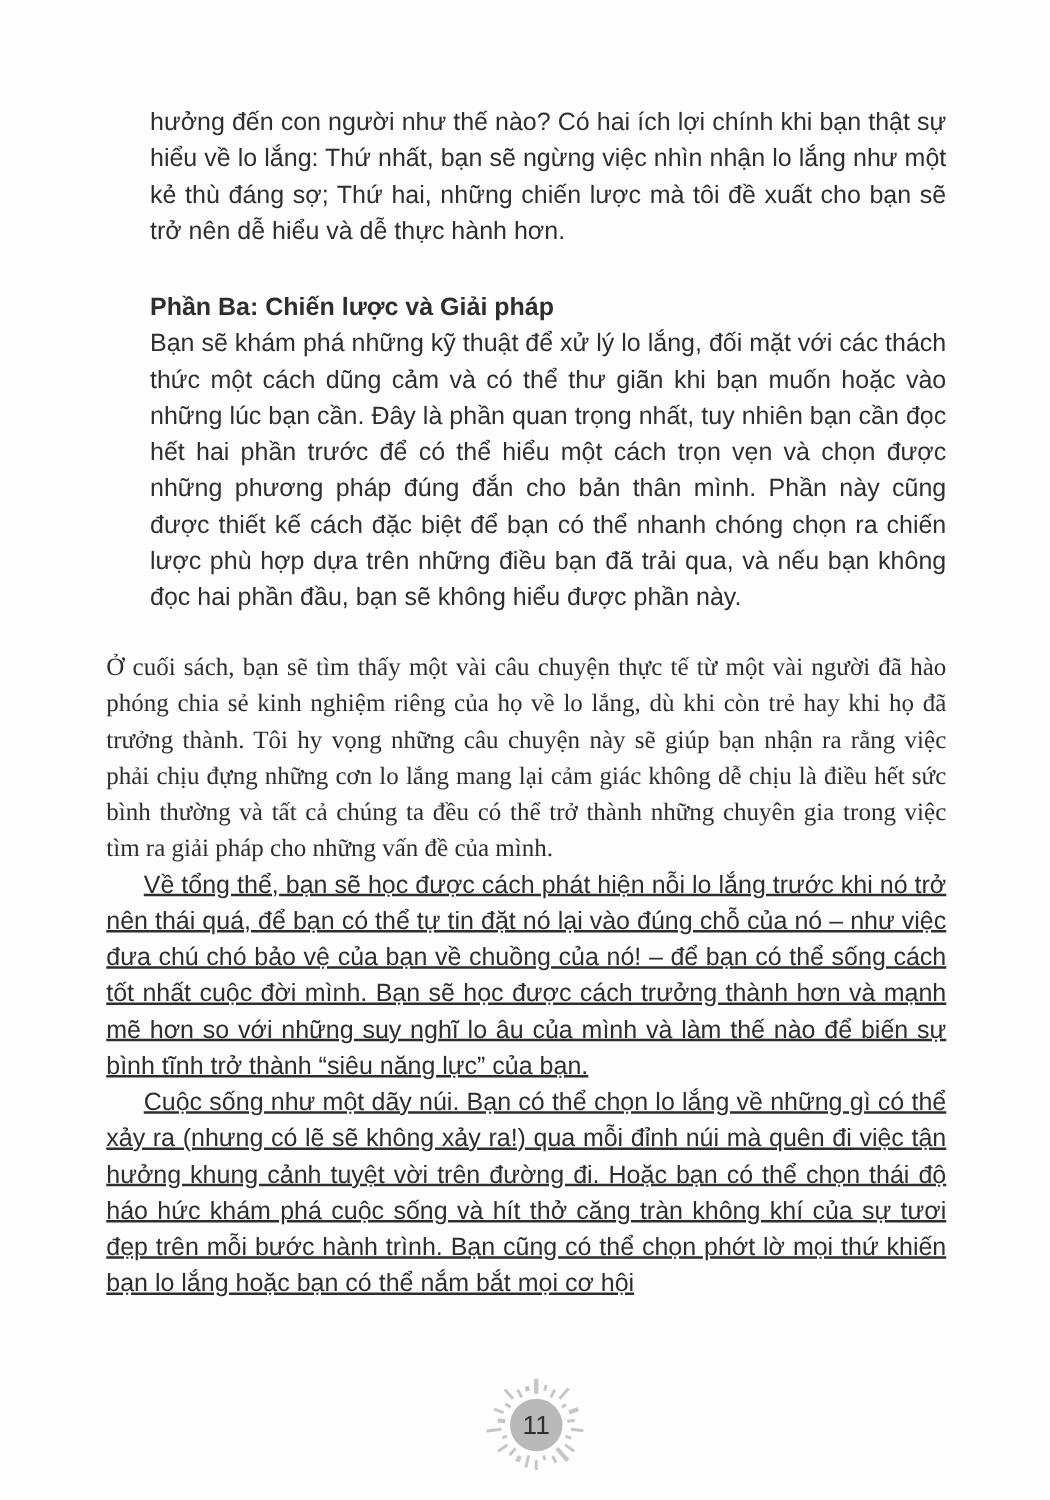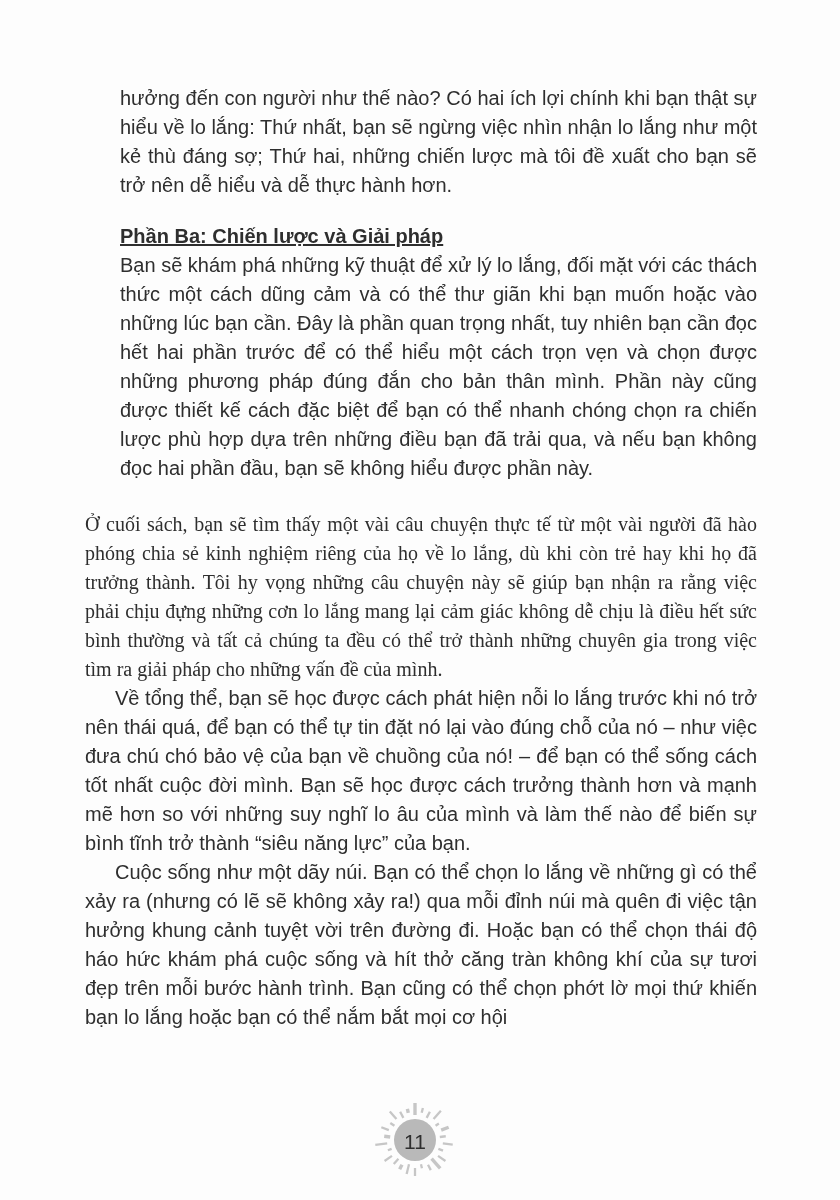--- a/index.html
+++ b/index.html
@@ -33,28 +33,27 @@
   }
   .content p { text-align: justify; }
   .indented-section {
     margin-left: 35px;
     width: 637px;
   }
   .section-heading {
     font-size: 20px;
     font-weight: bold;
     line-height: 29px;
-    margin-top: 22px;
-    text-decoration: underline;
+    margin-top: 32px;
   }
   .para-gap { margin-top: 27px; font-family: Liberation Serif, serif; }
-  .first-line-indent { text-indent: 30px; }
+  .first-line-indent { text-indent: 30px; text-decoration: underline; }
   .footer-ornament {
     position: absolute;
-    left: 370px;
+    left: 384px;
     top: 1095px;
     width: 90px;
     height: 90px;
   }
   .footer-ornament svg { display: block; width: 90px; height: 90px; }
 </style>
 </head>
 <body>
 
 <div class="page">

